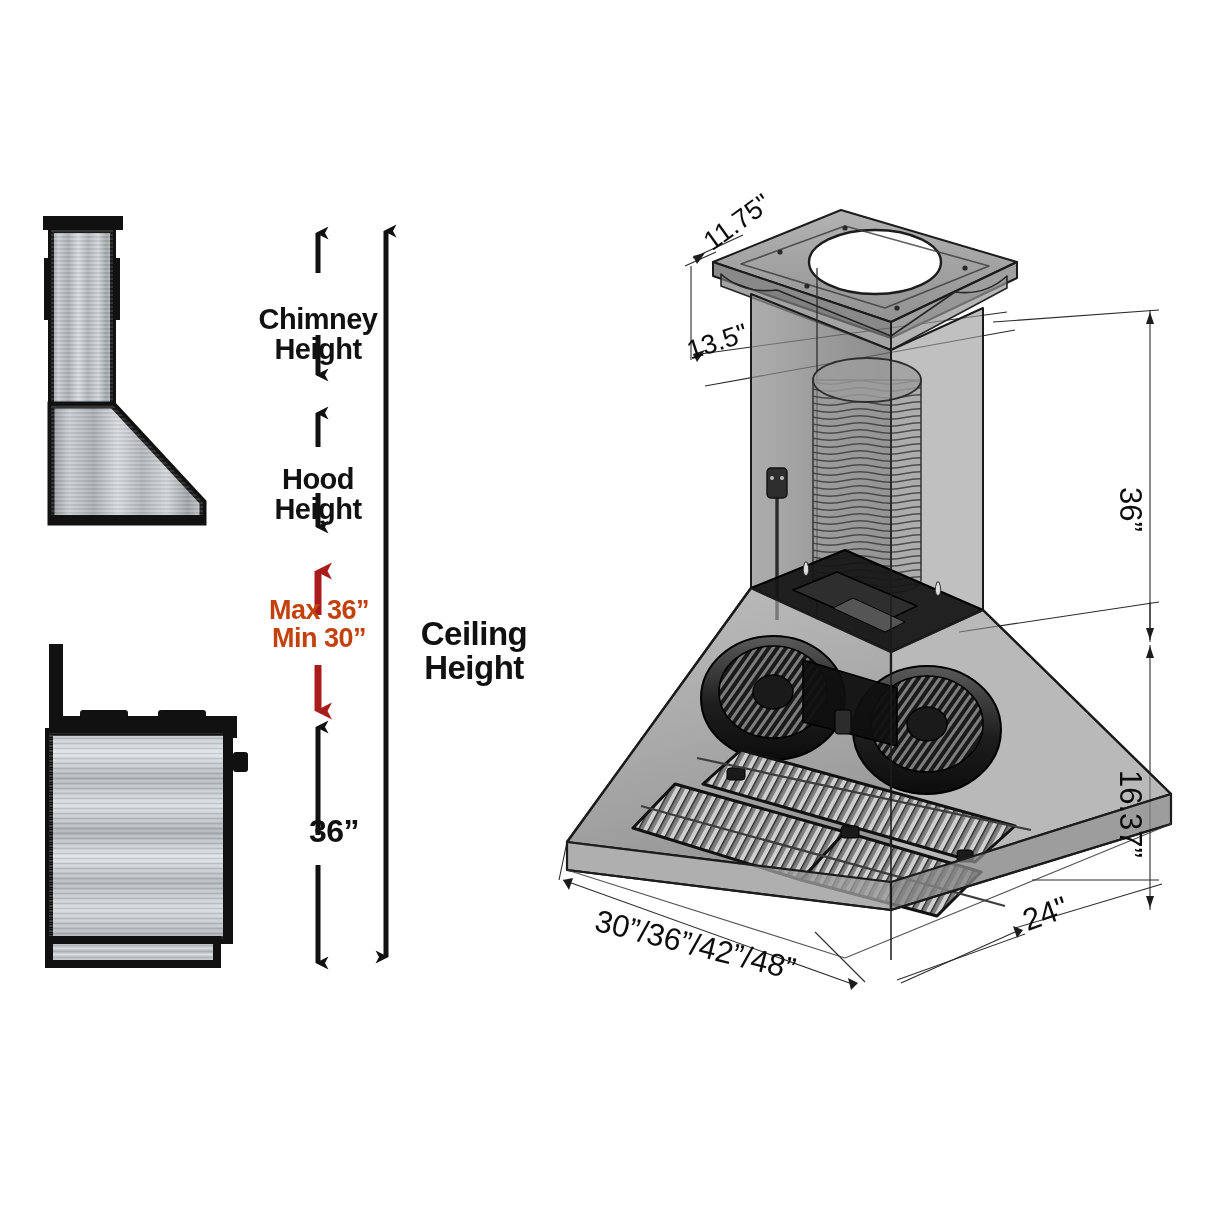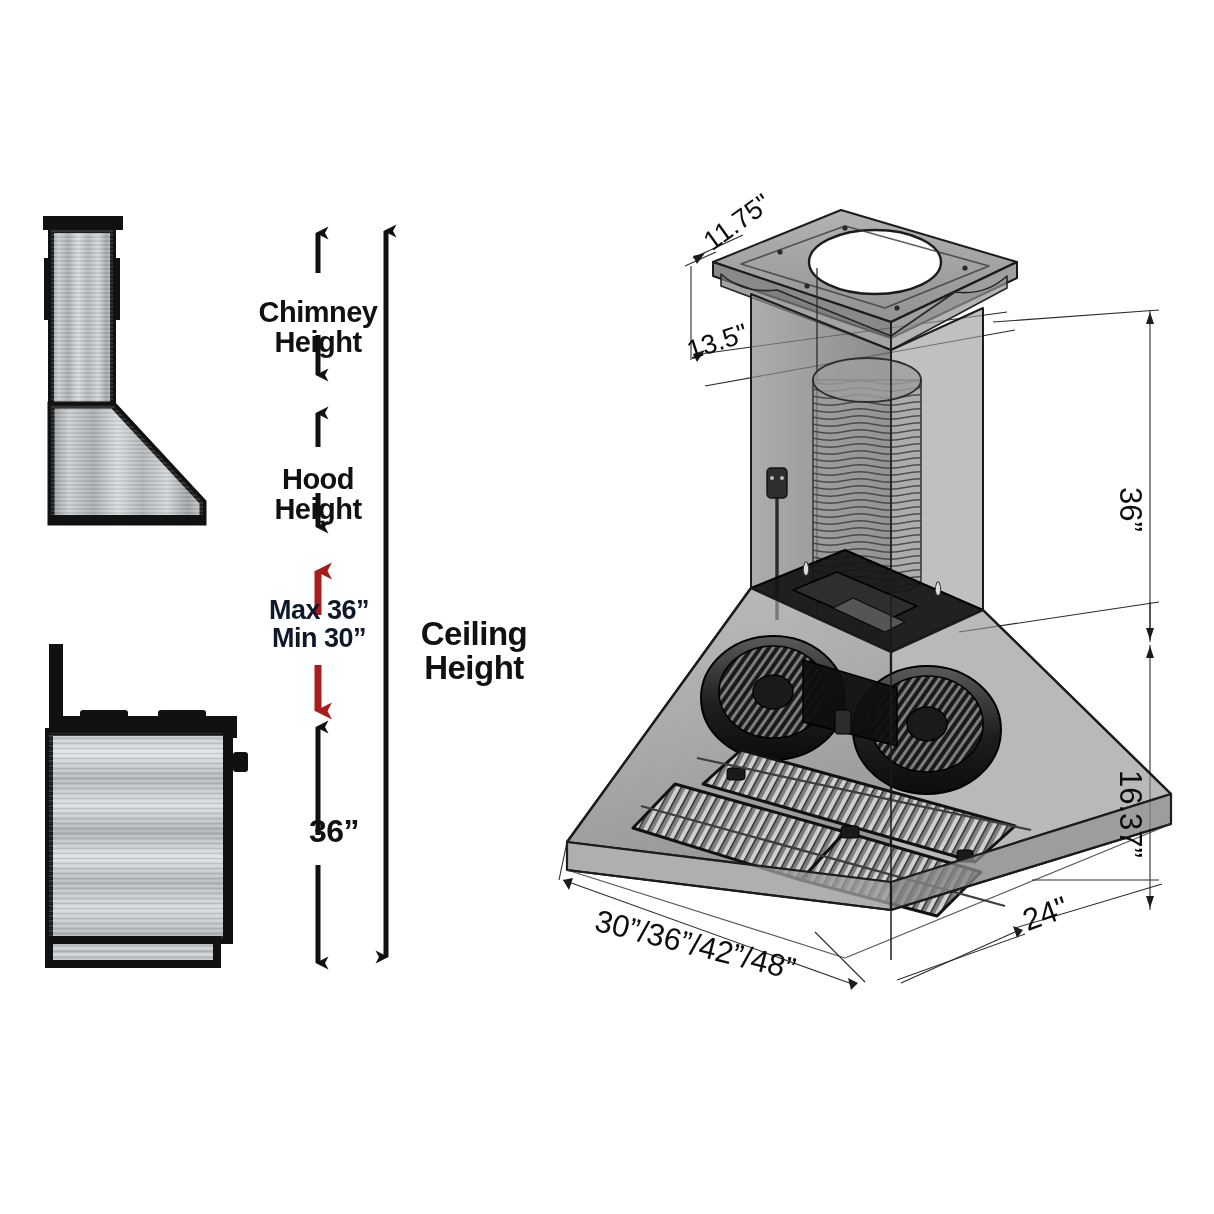--- a/index.html
+++ b/index.html
@@ -15,23 +15,23 @@
   
   .dimlabel{
     position:absolute;
     font-weight:bold;
     color:#111111;
     text-align:center;
     line-height:1.04;
     letter-spacing:-0.5px;
     white-space:pre-line;
   }
-  .dimlabel.red{color:#0f172a;}
-
-  .lbl-chimney{left:243px;top:297px;width:150px;font-size:29px;}
+  .dimlabel.red{color:#c2410c;}
+
+  .lbl-chimney{left:243px;top:304px;width:150px;font-size:29px;}
   .lbl-hood{left:243px;top:464px;width:150px;font-size:29px;}
   .lbl-maxmin{left:248px;top:596px;width:142px;font-size:27px;}
   .lbl-36{left:286px;top:815px;width:96px;font-size:32px;}
   .lbl-ceiling{left:394px;top:617px;width:160px;font-size:33px;text-align:center;}
 
   
   #iso{position:absolute;left:545px;top:190px;width:669px;height:810px;}
   #iso svg{display:block;}
 
   .isotext{

